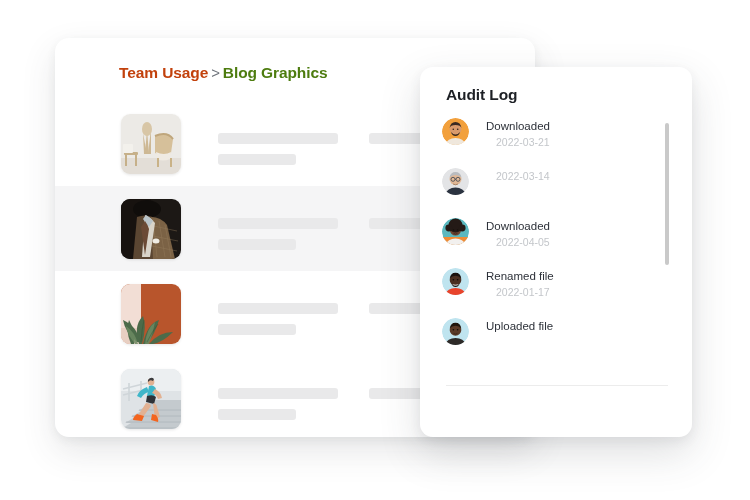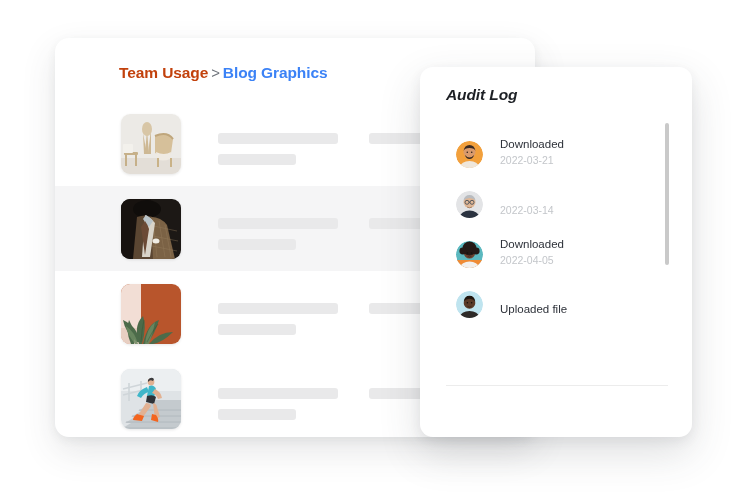--- a/index.html
+++ b/index.html
@@ -46,21 +46,21 @@
     white-space: nowrap;
     color: #23262b;
   }
   .breadcrumb .crumb-parent { color: #c2410c; }
   .breadcrumb .crumb-sep {
     color: #6d727a;
     font-weight: normal;
     margin: 0 3px;
     font-size: 15px;
   }
-  .breadcrumb .crumb-current { color: #3b82f6; }
+  .breadcrumb .crumb-current { color: #4d7c0f; }
 
   .rows {
     position: absolute;
     left: 0;
     top: 63px;
     width: 100%;
   }
 
   .file-row {
     position: relative;
@@ -113,38 +113,37 @@
     overflow: hidden;
   }
   .audit-title {
     position: absolute;
     left: 26px;
     top: 19px;
     font-size: 15.5px;
     font-weight: bold;
     letter-spacing: -0.1px;
     color: #1d2025;
-    font-style: italic;
   }
 
   .audit-scroll {
     position: absolute;
     left: 0;
     top: 49px;
     width: 272px;
     height: 269px;
     overflow: hidden;
   }
   .audit-list { position: relative; padding-top: 2px; }
 
   .audit-item {
     display: flex;
-    align-items: flex-end;
+    align-items: flex-start;
     height: 50px;
-    padding-left: 36px;
+    padding-left: 22px;
     box-sizing: border-box;
   }
   .av {
     width: 27px;
     height: 27px;
     border-radius: 50%;
     flex: 0 0 auto;
     overflow: hidden;
     position: relative;
   }
@@ -161,20 +160,21 @@
     color: #2d3139;
     line-height: 16px;
     white-space: nowrap;
   }
   .audit-date {
     font-size: 10.5px;
     color: #c3c6ca;
     line-height: 15px;
     margin-top: 1px;
     white-space: nowrap;
+    margin-left: 10px;
   }
 
   .audit-divider {
     position: absolute;
     left: 26px;
     top: 318px;
     width: 222px;
     height: 1px;
     background: #ececec;
   }
@@ -409,20 +409,38 @@
               <path d="M11.6 15.4 q2 1.5 3.8 0" stroke="#3c2820" stroke-width="0.8" fill="none"></path>
             </svg>
           </div>
           <div class="audit-text">
             <div class="audit-action">Downloaded</div>
             <div class="audit-date">2022-04-05</div>
           </div>
         </div>
 
 
+        <div class="audit-item">
+          <div class="av">
+            <svg viewBox="0 0 27 27" aria-hidden="true">
+              <circle cx="13.5" cy="13.5" r="13.5" fill="#bfe4ef"></circle>
+              <path d="M2.5 27 q3 -7 11 -7 q8 0 11 7 Z" fill="#e8442c"></path>
+              <circle cx="13.5" cy="12" r="5.8" fill="#4a2f22"></circle>
+              <path d="M7.7 10.5 q0.8 -5.8 5.8 -5.8 q5 0 5.8 5.8 q-2 -2.8 -5.8 -2.8 q-3.8 0 -5.8 2.8 Z" fill="#1a1210"></path>
+              <path d="M9.5 15.5 q4 4.5 8 0 q-1 3.6 -4 3.6 q-3 0 -4 -3.6 Z" fill="#1a1210"></path>
+              <path d="M10 16 q3.5 3.2 7 0 q-3.5 1.6 -7 0 Z" fill="#fbfbfb"></path>
+              <circle cx="11.4" cy="11.8" r="0.8" fill="#120c0a"></circle>
+              <circle cx="15.6" cy="11.8" r="0.8" fill="#120c0a"></circle>
+            </svg>
+          </div>
+          <div class="audit-text">
+            <div class="audit-action">Renamed file</div>
+            <div class="audit-date">2022-01-17</div>
+          </div>
+        </div>
 
         <div class="audit-item">
           <div class="av">
             <svg viewBox="0 0 27 27" aria-hidden="true">
               <circle cx="13.5" cy="13.5" r="13.5" fill="#bfe4ef"></circle>
               <path d="M2.5 27 q3 -7 11 -7 q8 0 11 7 Z" fill="#2e2a28"></path>
               <circle cx="13.5" cy="12" r="5.8" fill="#5a3a28"></circle>
               <path d="M7.7 10.5 q0.8 -5.8 5.8 -5.8 q5 0 5.8 5.8 q-2 -2.8 -5.8 -2.8 q-3.8 0 -5.8 2.8 Z" fill="#20160f"></path>
               <circle cx="11.4" cy="11.8" r="0.8" fill="#150e0a"></circle>
               <circle cx="15.6" cy="11.8" r="0.8" fill="#150e0a"></circle>

